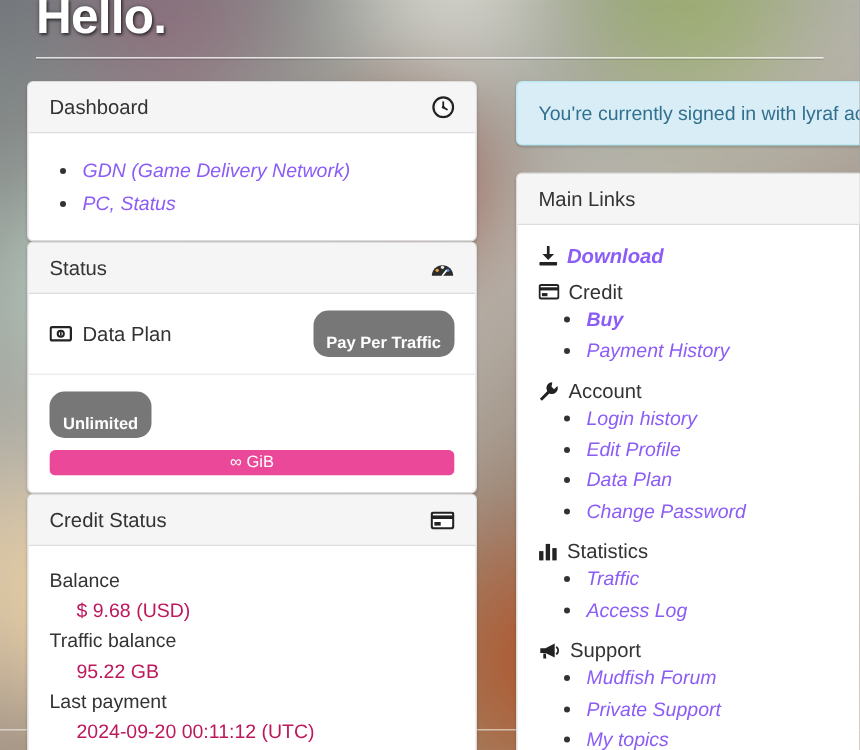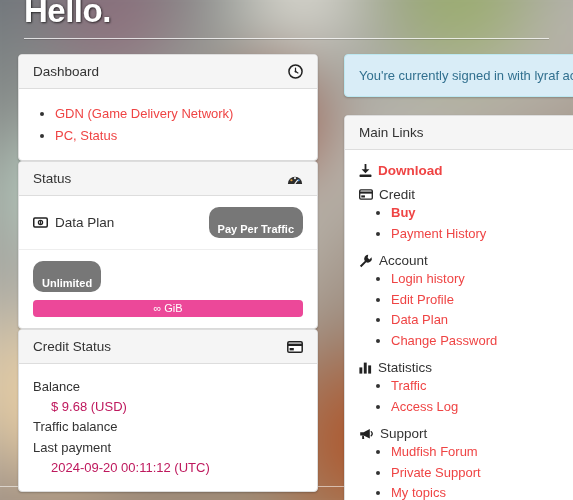--- a/index.html
+++ b/index.html
@@ -129,21 +129,21 @@
     background: #ec4899;
     color: #fff;
     font-size: 11px;
     text-align: center;
     line-height: 17px;
   }
 
   
   ul.bullets { list-style: disc; margin: 0 0 0 22px; }
   ul.bullets li { margin: 2px 0; line-height: 1.5; }
-  a { color: #ef4444; text-decoration: none; }
+  a { color: #8b5cf6; text-decoration: none; font-style: italic; }
 
   .dl-block { line-height: 1.55; font-size: 13px; }
   .dl-term { color: #333; }
   .dl-def  { color: #be185d; padding-left: 18px; }
 
   
   .alert-info {
     background: #d9edf7;
     border: 1px solid #bce8f1;
     color: #31708f;
@@ -262,20 +262,21 @@
               <rect x="0.8" y="0.8" width="14.4" height="10.4" rx="1.3" fill="#fff" stroke="#222" stroke-width="1.5"></rect>
               <rect x="0.8" y="2.6" width="14.4" height="2.4" fill="#222"></rect>
               <rect x="2.6" y="7" width="4.2" height="2.4" fill="#222"></rect>
             </svg>
           </span>
         </div>
         <div class="panel-body dl-block">
           <div class="dl-term">Balance</div>
           <div class="dl-def">$ 9.68 (USD)</div>
           <div class="dl-term">Traffic balance</div>
+          <div class="dl-def">95.22 GB</div>
           <div class="dl-term">Last payment</div>
           <div class="dl-def">2024-09-20 00:11:12 (UTC)</div>
         </div>
       </div>
 
     </div>
 
     <div id="col-right">
 
       <div class="alert-info">

